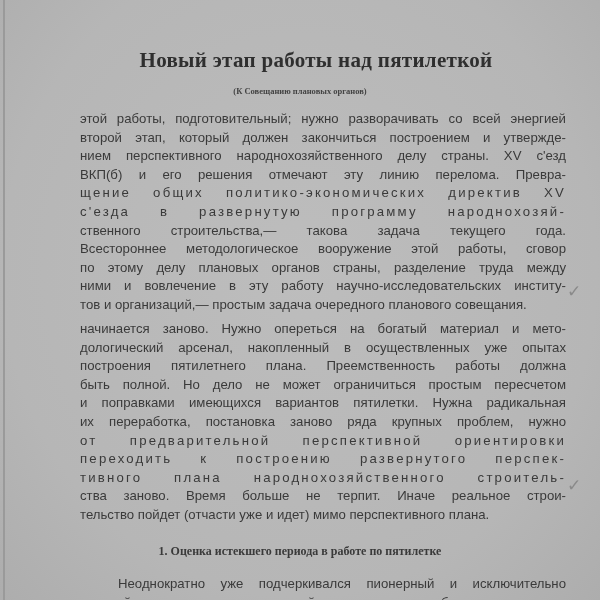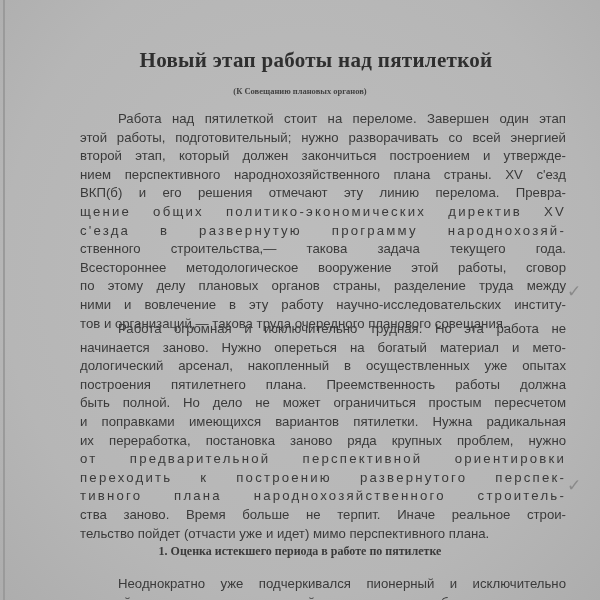--- a/index.html
+++ b/index.html
@@ -66,36 +66,34 @@
 </head>
 <body>
 
 <div class="page">
   <div class="binding-edge"></div>
 
   <div class="title">Новый этап работы над пятилеткой</div>
   <div class="subtitle">(К Совещанию плановых органов)</div>
 
   <div class="body-text para1">
-    <span class="line indent">Работа над пятилеткой стоит на переломе. Завершен один этап</span>
     <span class="line">этой работы, подготовительный; нужно разворачивать со всей энергией</span>
     <span class="line">второй этап, который должен закончиться построением и утвержде-</span>
-    <span class="line">нием перспективного народнохозяйственного плана страны. XV с'езд</span>
+    <span class="line">нием перспективного народнохозяйственного делу страны. XV с'езд</span>
     <span class="line">ВКП(б) и его решения отмечают эту линию перелома. Превра-</span>
     <span class="line sparse">щение общих политико-экономических директив XV</span>
     <span class="line sparse">с'езда в развернутую программу народнохозяй-</span>
     <span class="line">ственного строительства,— такова задача текущего года.</span>
     <span class="line">Всестороннее методологическое вооружение этой работы, сговор</span>
     <span class="line">по этому делу плановых органов страны, разделение труда между</span>
     <span class="line">ними и вовлечение в эту работу научно-исследовательских институ-</span>
-    <span class="line last">тов и организаций,— такова труда очередного планового совещания.</span>
+    <span class="line last">тов и организаций,— простым задача очередного планового совещания.</span>
   </div>
 
   <div class="body-text para2">
-    <span class="line indent">Работа огромная и исключительно трудная. Но эта работа не</span>
     <span class="line">начинается заново. Нужно опереться на богатый материал и мето-</span>
     <span class="line">дологический арсенал, накопленный в осуществленных уже опытах</span>
     <span class="line">построения пятилетнего плана. Преемственность работы должна</span>
     <span class="line">быть полной. Но дело не может ограничиться простым пересчетом</span>
     <span class="line">и поправками имеющихся вариантов пятилетки. Нужна радикальная</span>
     <span class="line">их переработка, постановка заново ряда крупных проблем, нужно</span>
     <span class="line sparse">от предварительной перспективной ориентировки</span>
     <span class="line sparse">переходить к построению развернутого перспек-</span>
     <span class="line sparse">тивного плана народнохозяйственного строитель-</span>
     <span class="line">ства заново. Время больше не терпит. Иначе реальное строи-</span>

